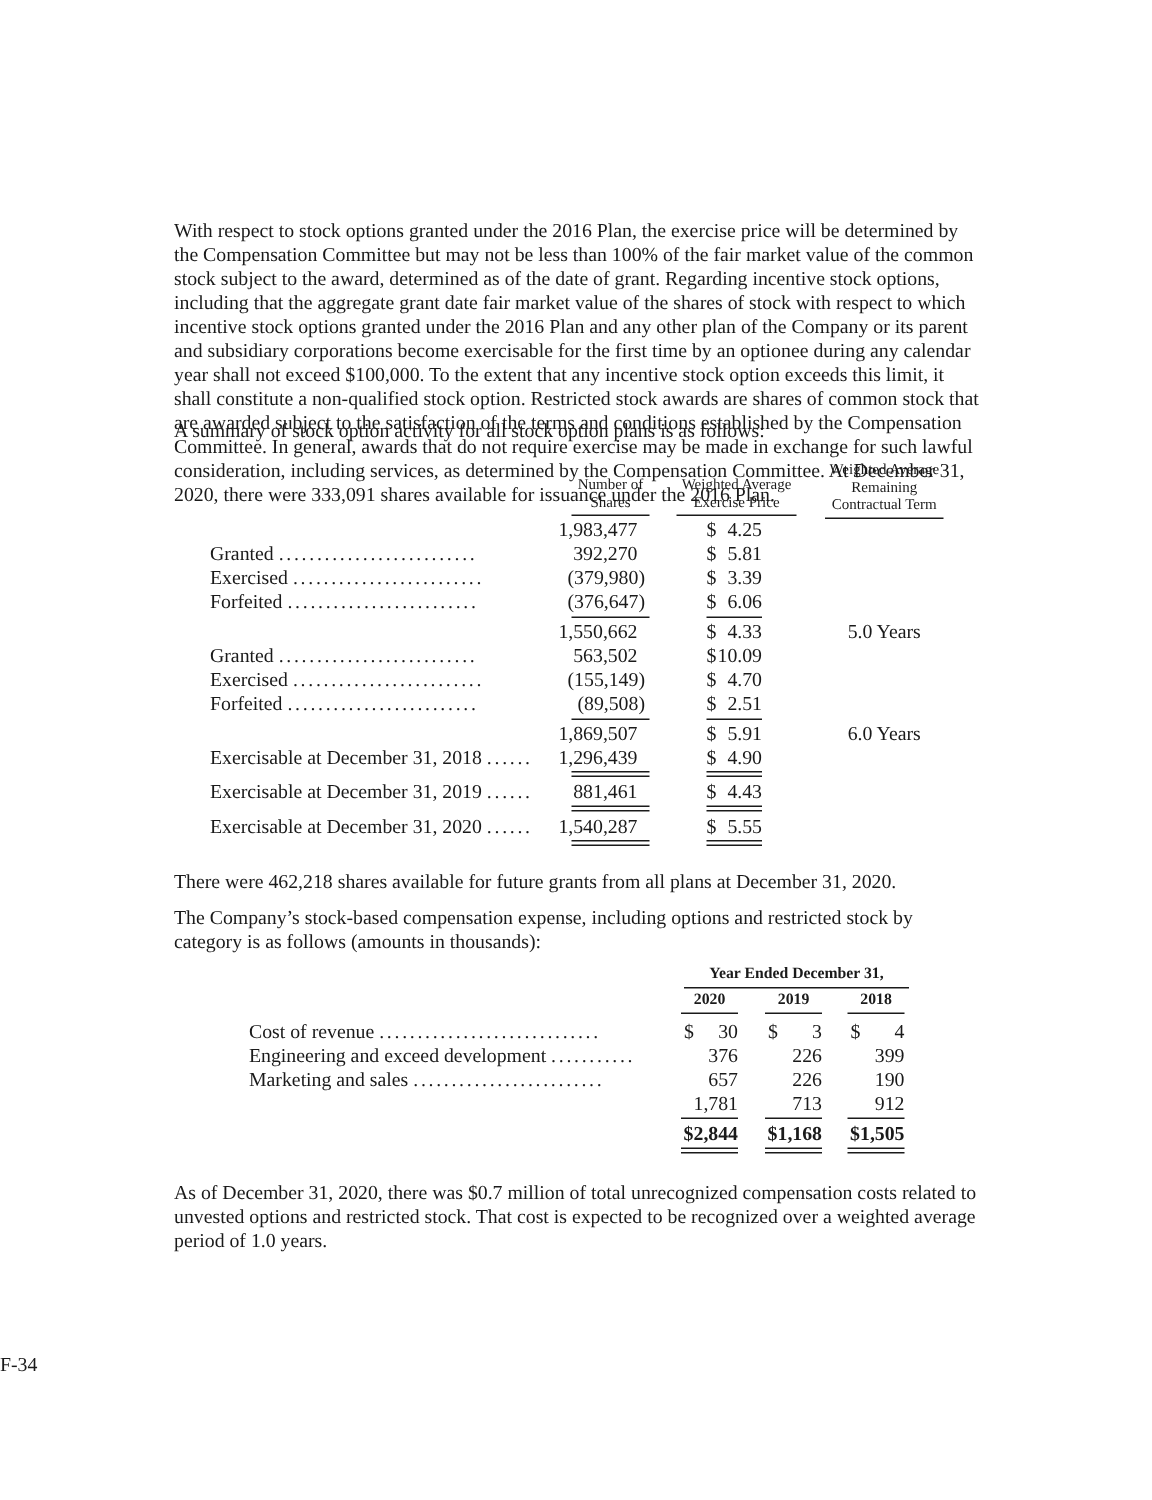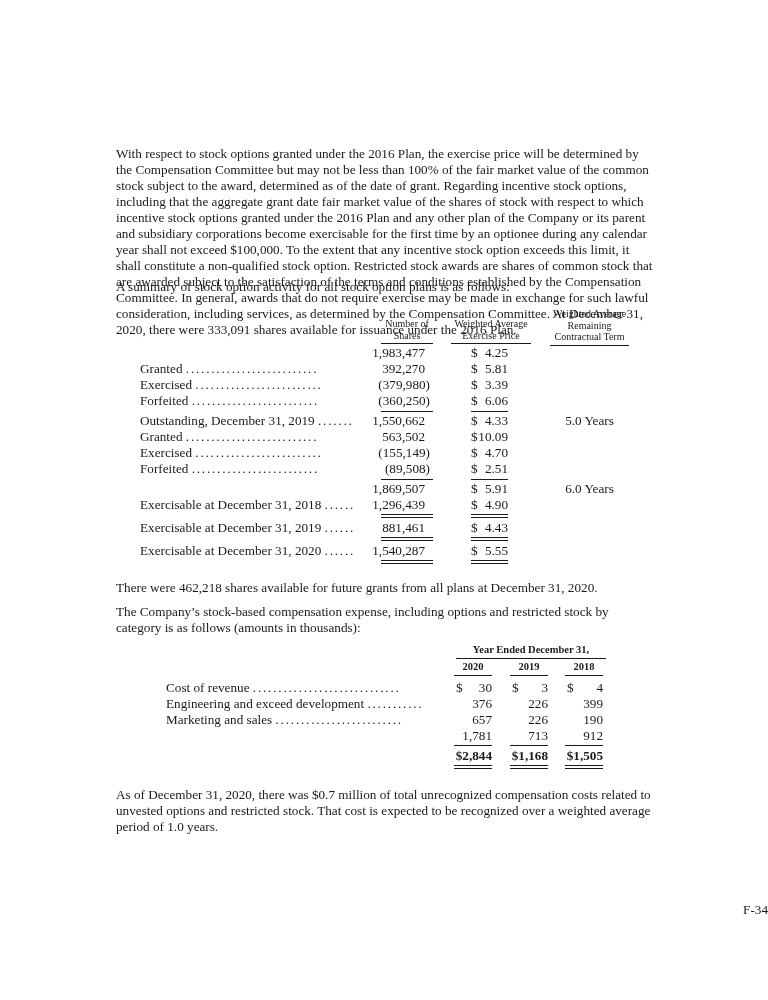--- a/index.html
+++ b/index.html
@@ -42,21 +42,21 @@
     #comp-table { position: absolute; left: 166px; top: 644px; width: 440px; }
     #comp-title { position: absolute; left: 290px; width: 150px; top: 0; text-align: center; font-weight: bold; font-size: 10.5px; line-height: 12px; }
     .year-h { position: absolute; top: 17px; font-weight: bold; font-size: 10.5px; line-height: 12px; text-align: center; }
     .crow { position: absolute; left: 0; width: 440px; height: 16px; }
     .crow .lbl { position: absolute; left: 0; width: 272px; white-space: nowrap; overflow: hidden; }
     .crow .lbl .dots { letter-spacing: 1.8px; }
     .crow .c { position: absolute; width: 38px; text-align: right; }
     .crow .cur { position: absolute; }
     .crow.total { font-weight: bold; }
 
-    #page-num { position: absolute; top: 902px; left: 0; width: 768px; text-align: right; }
+    #page-num { position: absolute; top: 902px; left: 0; width: 768px; text-align: left; }
   </style>
 </head>
 <body>
 
 <p class="body" id="p1">With respect to stock options granted under the 2016 Plan, the exercise price will be determined by the Compensation Committee but may not be less than 100% of the fair market value of the common stock subject to the award, determined as of the date of grant. Regarding incentive stock options, including that the aggregate grant date fair market value of the shares of stock with respect to which incentive stock options granted under the 2016 Plan and any other plan of the Company or its parent and subsidiary corporations become exercisable for the first time by an optionee during any calendar year shall not exceed $100,000. To the extent that any incentive stock option exceeds this limit, it shall constitute a non-qualified stock option. Restricted stock awards are shares of common stock that are awarded subject to the satisfaction of the terms and conditions established by the Compensation Committee. In general, awards that do not require exercise may be made in exchange for such lawful consideration, including services, as determined by the Compensation Committee. At December 31, 2020, there were 333,091 shares available for issuance under the 2016 Plan.</p>
 <p class="body" id="p2">A summary of stock option activity for all stock option plans is as follows:</p>
 
 <div id="opt-table">
   <div class="opt-head" id="h-shares">
     <span>Number of</span>
@@ -93,29 +93,28 @@
         <span class="lbl"><span>Exercised</span> <span class="dots">.........................</span></span>
         <span class="num paren">(379,980)</span>
         <span class="price">
           <span class="cur">$</span>
           <span class="val">3.39</span>
         </span>
         <span class="term"></span>
       </div>
       <div class="orow" style="top: 85px;">
         <span class="lbl"><span>Forfeited</span> <span class="dots">.........................</span></span>
-        <span class="num paren">(360,250)</span>
+        <span class="num paren">(376,647)</span>
         <span class="price">
           <span class="cur">$</span>
           <span class="val">6.06</span>
         </span>
         <span class="term"></span>
       </div>
       <div class="orow" style="top: 105px;">
-        <span class="lbl"><span>Outstanding, December 31, 2019</span> <span class="dots">.......</span></span>
         <span class="num">1,550,662</span>
         <span class="price">
           <span class="cur">$</span>
           <span class="val">4.33</span>
         </span>
         <span class="term">5.0 Years</span>
       </div>
       <div class="orow" style="top: 121px;">
         <span class="lbl"><span>Granted</span> <span class="dots">..........................</span></span>
         <span class="num">563,502</span>

